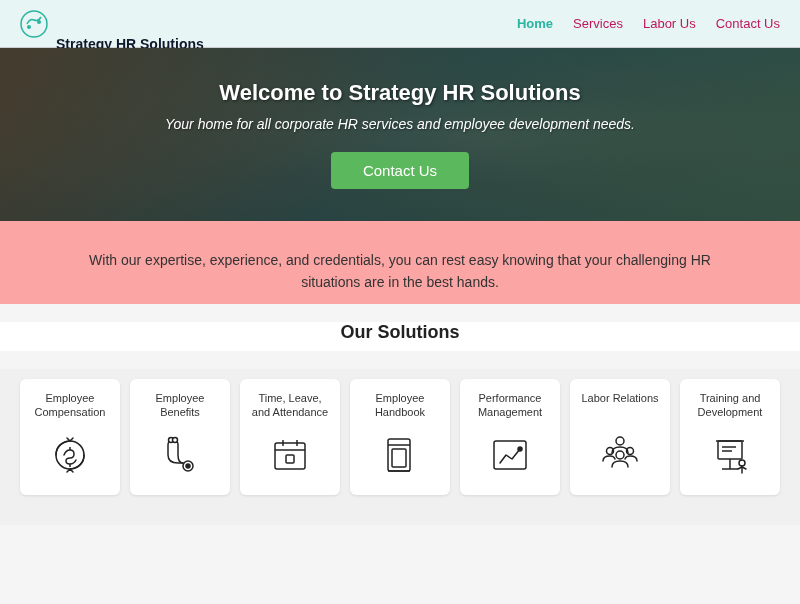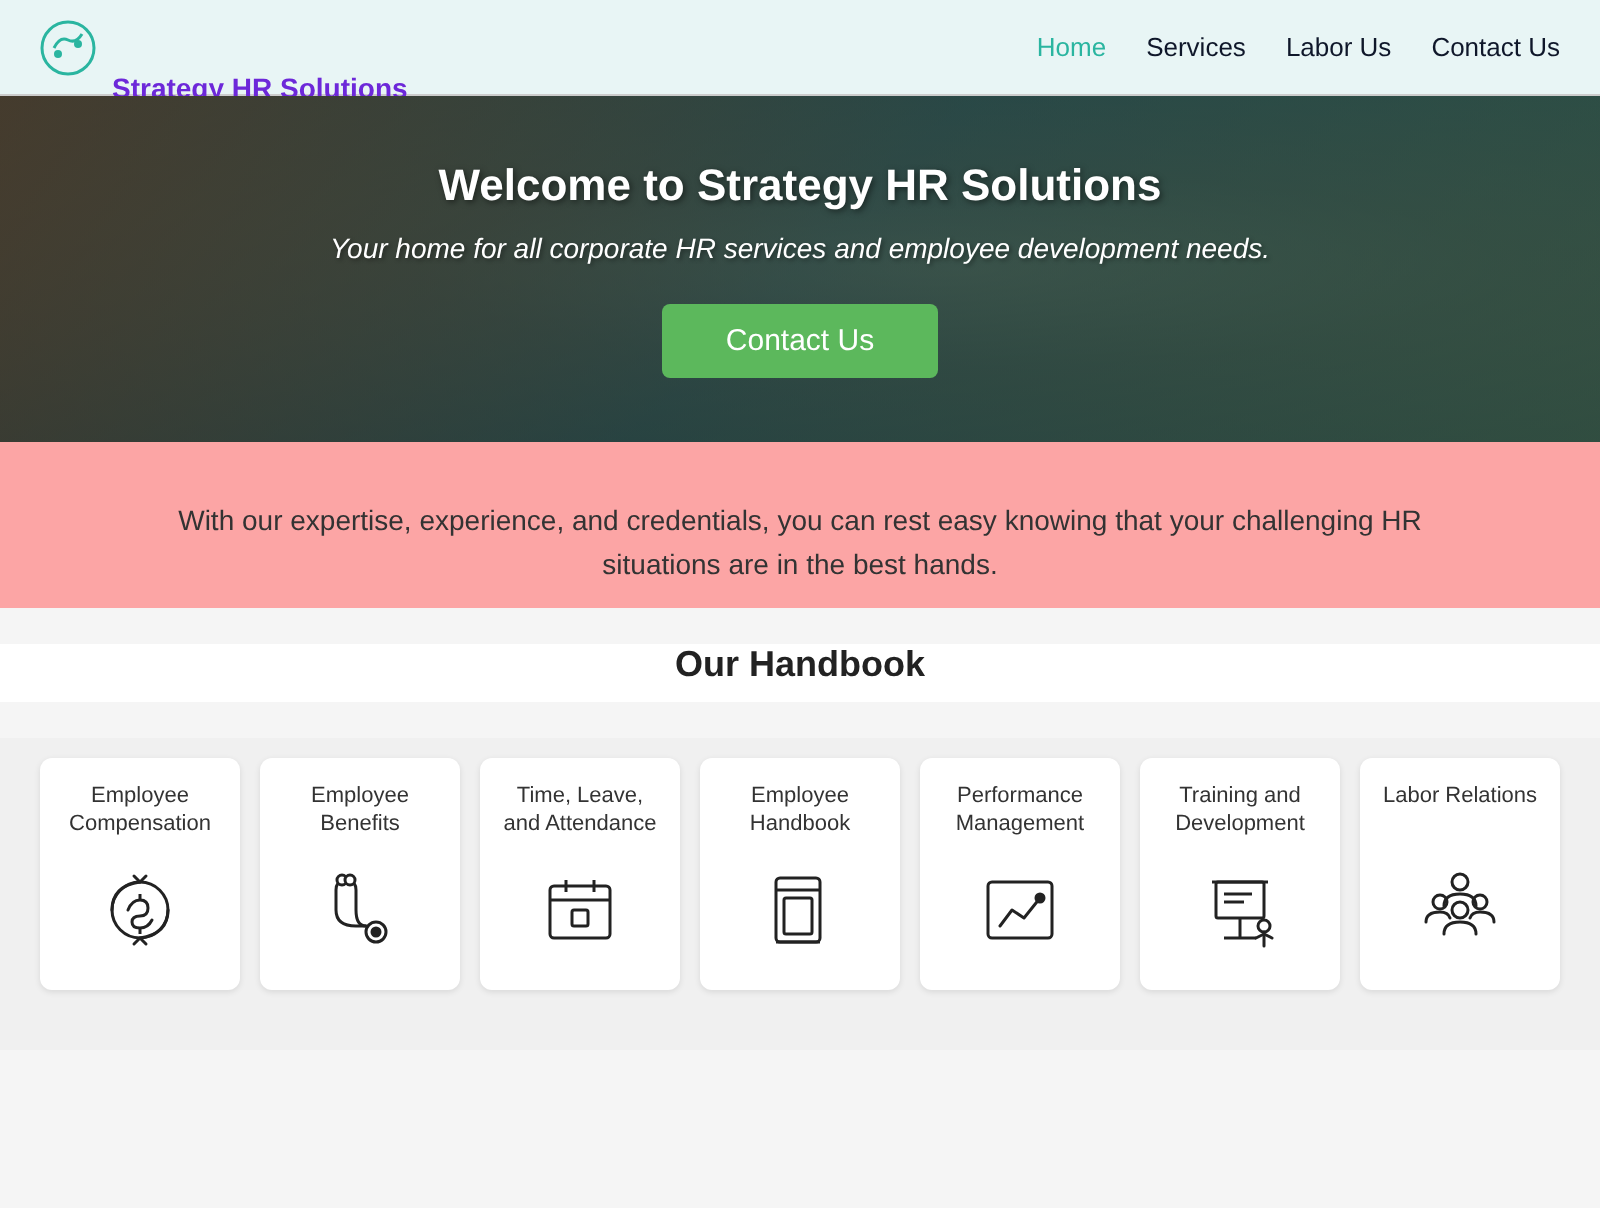--- a/index.html
+++ b/index.html
@@ -20,35 +20,35 @@
       align-items: center;
       gap: 8px;
     }
     .logo-icon {
       width: 28px;
       height: 28px;
     }
     .logo-text {
       font-weight: bold;
       font-size: 14px;
-      color: #6d28d9;
+      color: #0f172a;
       margin-top: 40px;
     }
     .nav {
       display: flex;
       gap: 20px;
       font-size: 13px;
     }
     .nav a {
       text-decoration: none;
-      color: #0f172a;
+      color: #be185d;
     }
     .nav a.active {
       color: #2ab5a0;
-      font-weight: normal;
+      font-weight: bold;
     }
 
     
     .hero {
       position: relative;
       width: 800px;
       height: 173px;
       overflow: hidden;
       display: flex;
       align-items: center;
@@ -185,21 +185,21 @@
   <div class="hero-content">
     <div class="hero-title">Welcome to Strategy HR Solutions</div>
     <div class="hero-subtitle">Your home for all corporate HR services and employee development needs.</div>
     <button class="contact-btn">Contact Us</button>
   </div>
 </section>
 
 <div class="tagline-section">
   <p>With our expertise, experience, and credentials, you can rest easy knowing that your challenging HR situations are in the best hands.</p>
 </div>
-<div class="services-title">Our Handbook</div>
+<div class="services-title">Our Solutions</div>
 
 <section class="services-section">
   <div class="services-grid">
 
     <div class="service-card">
       <div class="service-label">Employee Compensation</div>
       <div class="service-icon-wrap">
         <svg viewBox="0 0 44 44" fill="none" stroke="#222" stroke-width="1.5">
           <circle cx="22" cy="22" r="14"></circle>
           <path d="M16 22 Q18 17 22 17 Q26 17 26 21 Q26 25 22 25 Q18 25 18 28 Q18 31 22 31 Q26 31 28 27" stroke-linecap="round"></path>
@@ -258,52 +258,52 @@
       <div class="service-icon-wrap">
         <svg viewBox="0 0 44 44" fill="none" stroke="#222" stroke-width="1.5">
           <rect x="6" y="8" width="32" height="28" rx="2"></rect>
           <polyline points="12,30 18,22 24,26 32,16" stroke-linecap="round" stroke-linejoin="round"></polyline>
           <circle cx="32" cy="16" r="2" fill="#222"></circle>
         </svg>
       </div>
     </div>
 
     <div class="service-card">
+      <div class="service-label">Labor Relations</div>
+      <div class="service-icon-wrap">
+        <svg viewBox="0 0 44 44" fill="none" stroke="#222" stroke-width="1.5">
+
+          <circle cx="22" cy="8" r="4"></circle>
+          <path d="M14 20 Q14 14 22 14 Q30 14 30 20" stroke-linecap="round"></path>
+
+          <circle cx="12" cy="18" r="3.5"></circle>
+          <path d="M5 28 Q5 23 12 23 Q16 23 17 26" stroke-linecap="round"></path>
+          <circle cx="32" cy="18" r="3.5"></circle>
+          <path d="M27 26 Q28 23 32 23 Q39 23 39 28" stroke-linecap="round"></path>
+
+          <path d="M14 34 Q14 28 22 28 Q30 28 30 34" stroke-linecap="round"></path>
+          <circle cx="22" cy="22" r="4"></circle>
+        </svg>
+      </div>
+    </div>
+
+    <div class="service-card">
       <div class="service-label">Training and Development</div>
       <div class="service-icon-wrap">
         <svg viewBox="0 0 44 44" fill="none" stroke="#222" stroke-width="1.5">
 
           <rect x="10" y="8" width="24" height="18" rx="1"></rect>
           <line x1="22" y1="26" x2="22" y2="36"></line>
           <line x1="14" y1="36" x2="30" y2="36"></line>
           <line x1="8" y1="8" x2="36" y2="8"></line>
 
           <circle cx="34" cy="30" r="3"></circle>
           <path d="M34 33 L34 40" stroke-linecap="round"></path>
           <path d="M30 36 L34 34 L38 36" stroke-linecap="round" stroke-linejoin="round"></path>
 
           <line x1="14" y1="14" x2="28" y2="14"></line>
           <line x1="14" y1="18" x2="24" y2="18"></line>
         </svg>
       </div>
     </div>
 
-    <div class="service-card">
-      <div class="service-label">Labor Relations</div>
-      <div class="service-icon-wrap">
-        <svg viewBox="0 0 44 44" fill="none" stroke="#222" stroke-width="1.5">
-
-          <circle cx="22" cy="8" r="4"></circle>
-          <path d="M14 20 Q14 14 22 14 Q30 14 30 20" stroke-linecap="round"></path>
-
-          <circle cx="12" cy="18" r="3.5"></circle>
-          <path d="M5 28 Q5 23 12 23 Q16 23 17 26" stroke-linecap="round"></path>
-          <circle cx="32" cy="18" r="3.5"></circle>
-          <path d="M27 26 Q28 23 32 23 Q39 23 39 28" stroke-linecap="round"></path>
-
-          <path d="M14 34 Q14 28 22 28 Q30 28 30 34" stroke-linecap="round"></path>
-          <circle cx="22" cy="22" r="4"></circle>
-        </svg>
-      </div>
-    </div>
-
   </div>
 </section>
 
 </body></html>

